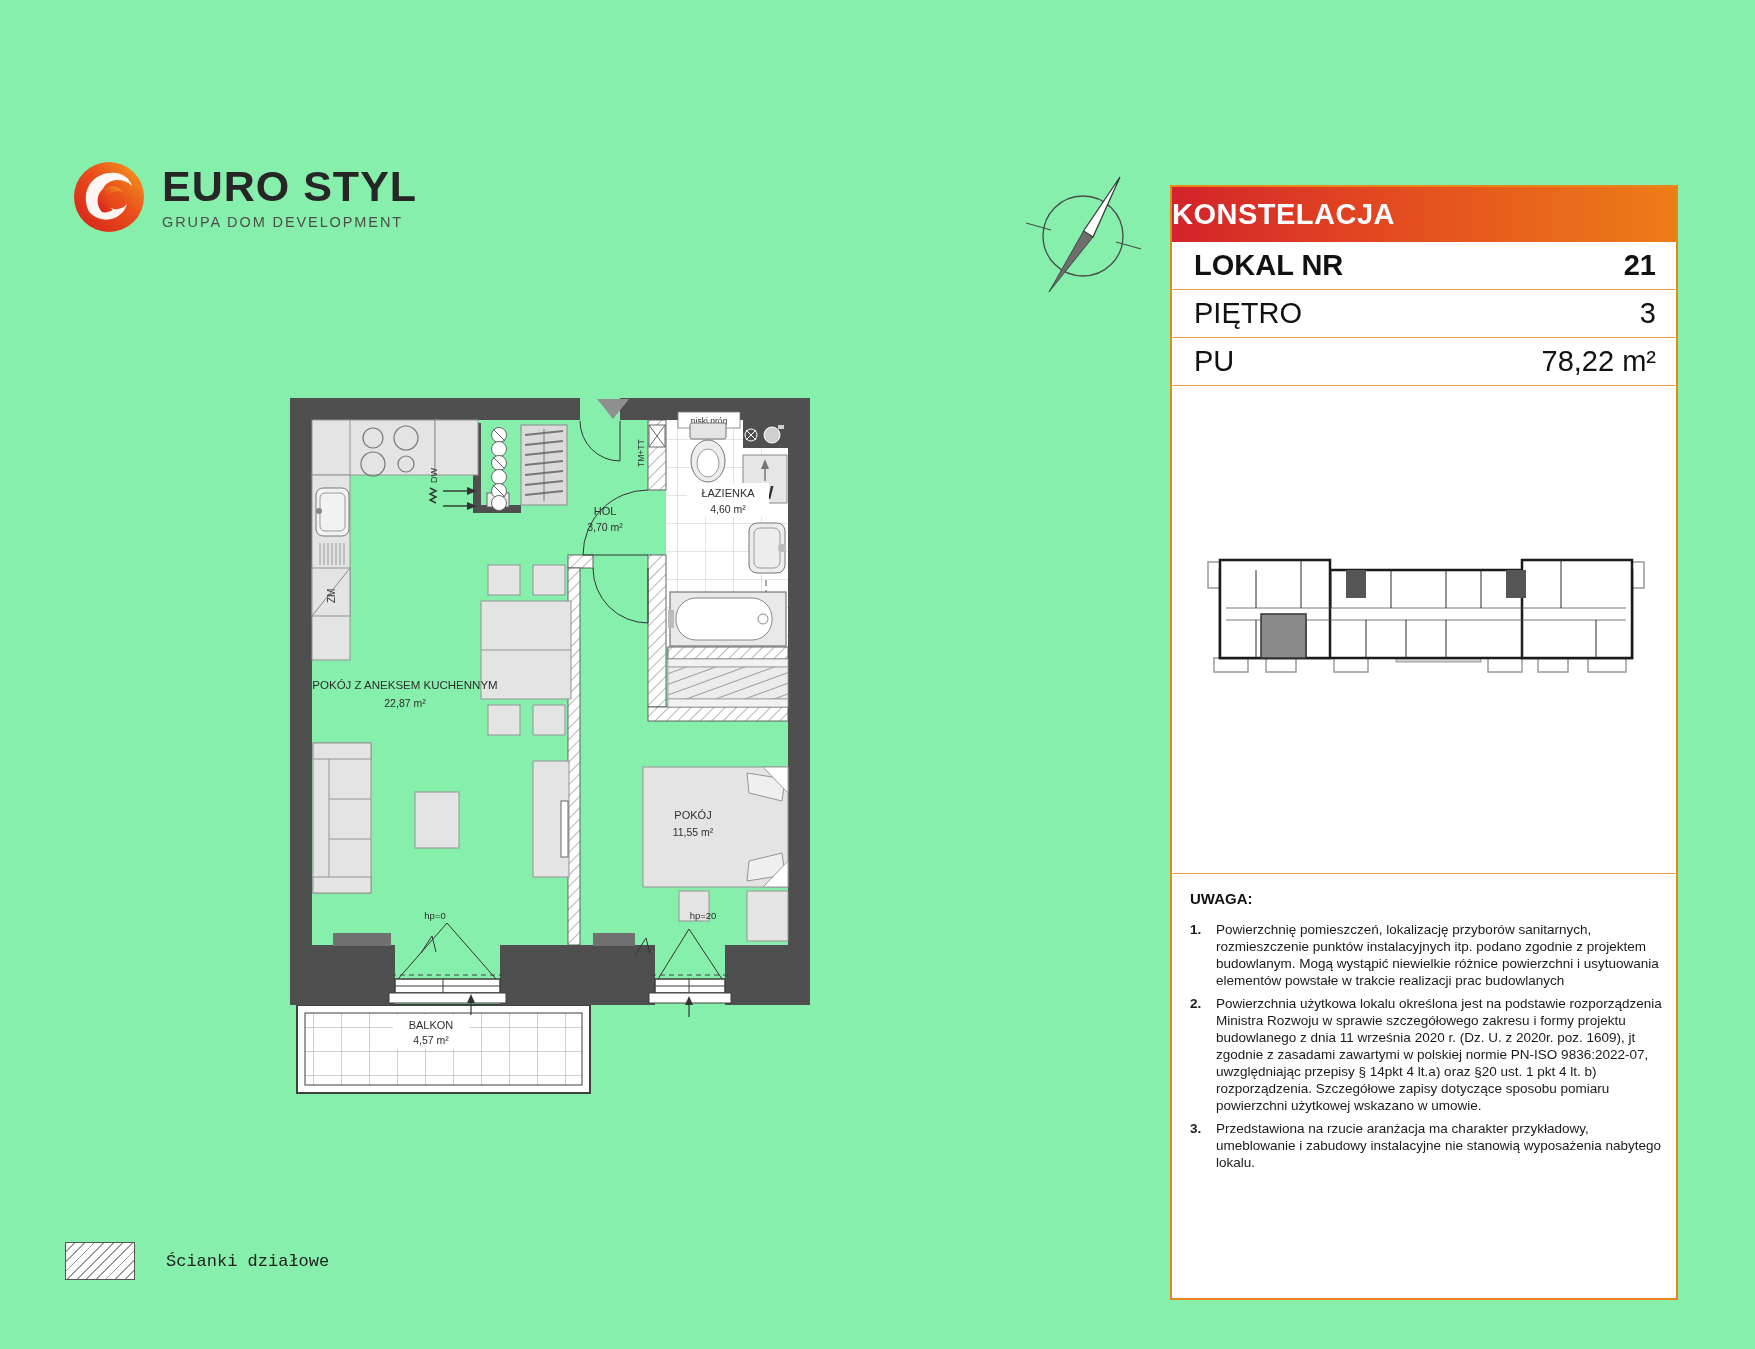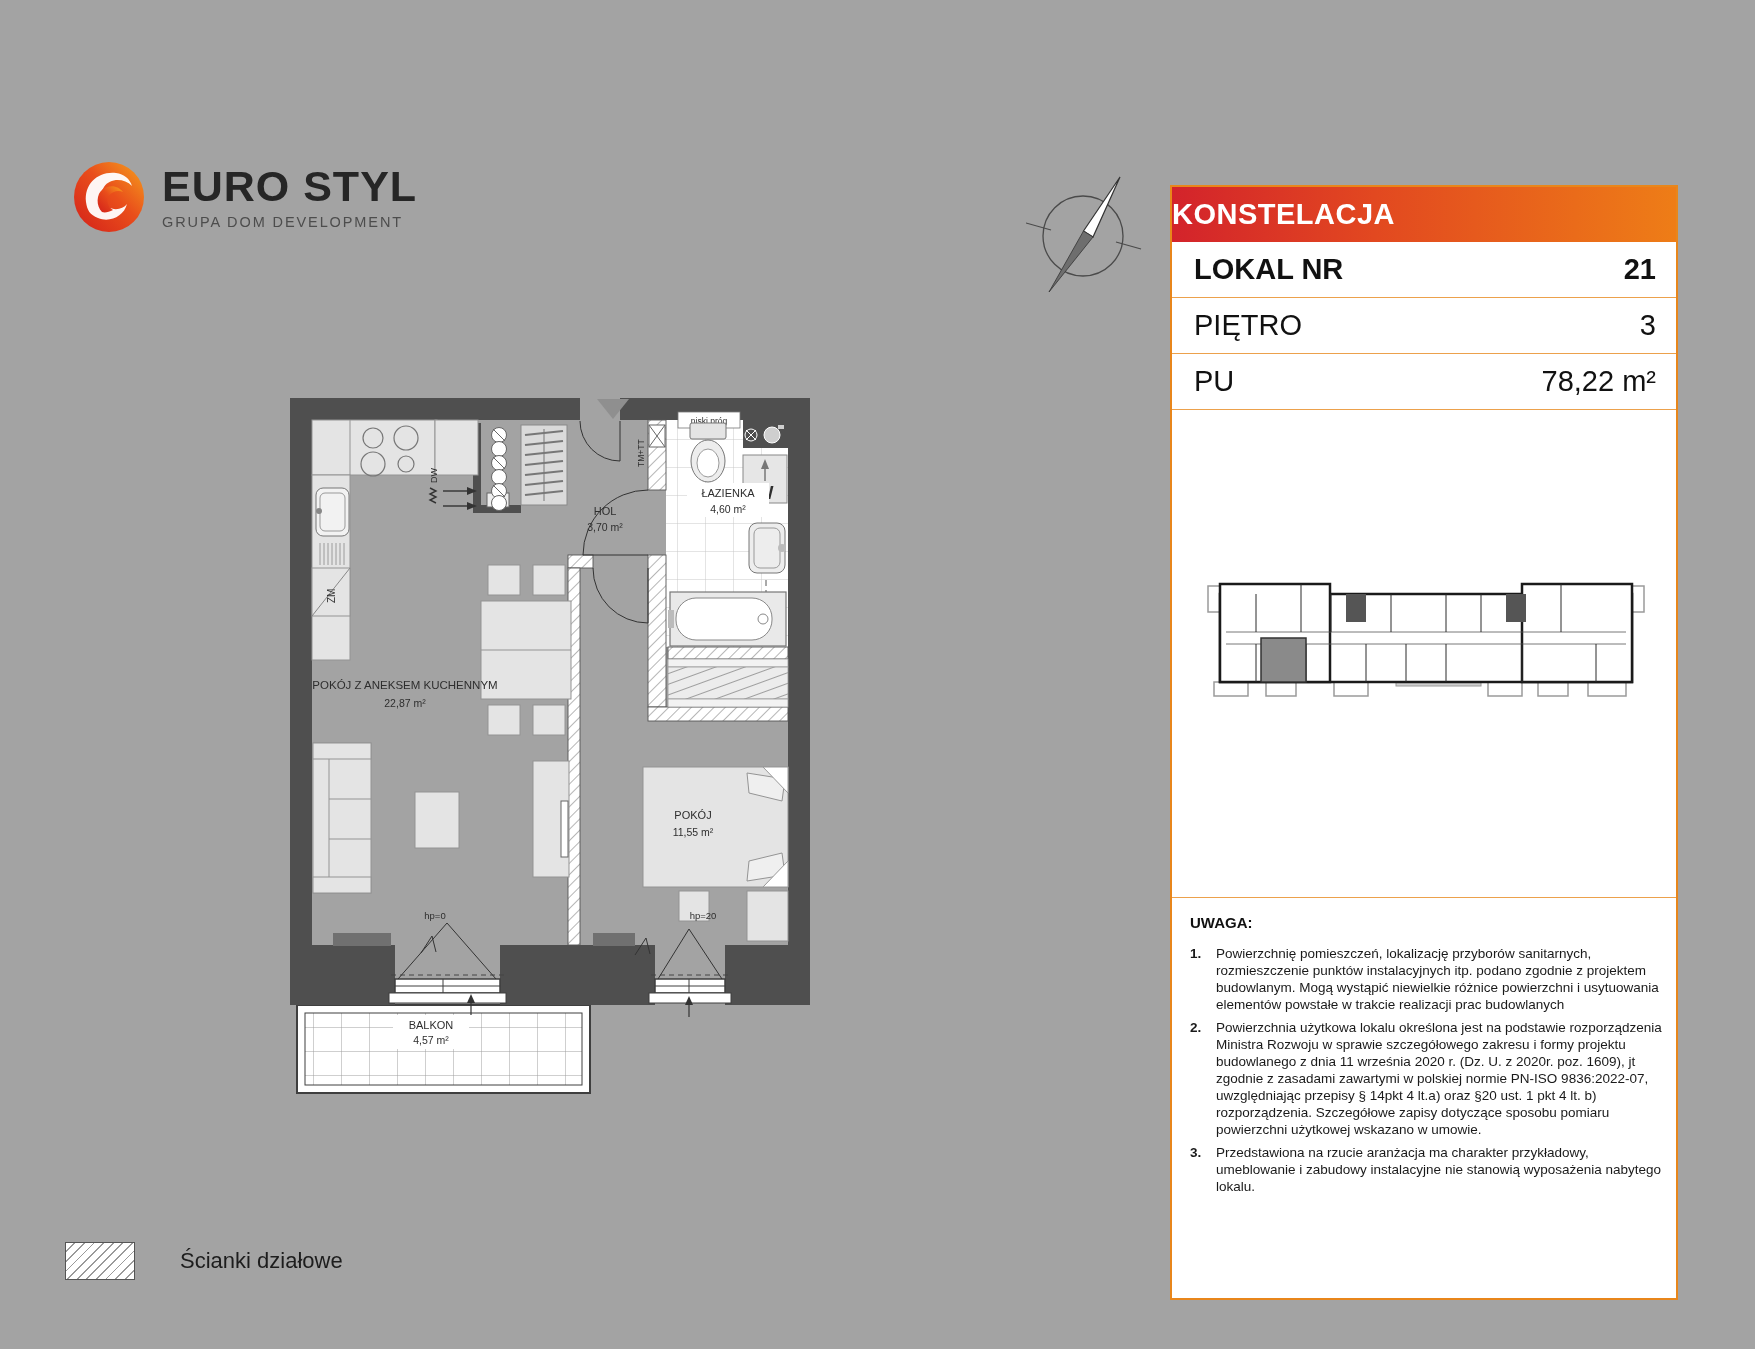--- a/index.html
+++ b/index.html
@@ -1,54 +1,54 @@
 <!DOCTYPE html>
 <html><head>
 <meta charset="utf-8">
 <style>
   html,body { margin:0; padding:0; background:#ffffff; }
   * { box-sizing:border-box; }
-  .page { position:relative; width:1755px; height:1349px; background:#a3a3a3; overflow:hidden;
+  .page { position:relative; width:1755px; height:1349px; background:#86efac; overflow:hidden;
           font-family:"Liberation Sans", sans-serif; }
 
   
   .logo { position:absolute; left:72px; top:160px; display:flex; align-items:center; }
   .logo-mark { width:74px; height:74px; }
   .logo-text { margin-left:16px; }
   .logo-title { font-size:43px; font-weight:bold; color:#262626; letter-spacing:1px; line-height:1; }
   .logo-sub   { font-size:14.5px; color:#4d4d4d; letter-spacing:1.9px; margin-top:6px; }
 
   
   .compass { position:absolute; left:1026px; top:172px; }
 
   
   .panel { position:absolute; left:1170px; top:185px; width:508px; height:1115px;
            border:2px solid #E8861B; background:#fff; }
   .panel-header { height:55px; background:linear-gradient(90deg,#D3232B 0%,#E24820 40%,#EE7D17 100%);
            color:#fff; font-weight:bold; font-size:29px; line-height:55px; letter-spacing:0.5px; }
-  .panel-row { height:56px; display:flex; justify-content:space-between; align-items:center;
+  .panel-row { height:48px; display:flex; justify-content:space-between; align-items:center;
            padding:0 20px 0 22px; border-bottom:1px solid #ECA14C; font-size:29px; color:#111; }
   .panel-row.bold { font-weight:bold; }
   .panel-plan { height:487px; position:relative; }
   .panel-plan svg { position:absolute; left:34px; top:168px; }
   .panel-notes { border-top:1px solid #ECA14C; padding:16px 14px 0 18px; height:345px; }
   .notes-heading { font-size:15px; font-weight:bold; color:#111; margin-bottom:14px; }
   .note-item { display:flex; margin-bottom:6px; }
   .note-num  { width:26px; flex:0 0 26px; font-weight:bold; font-size:13.5px; line-height:17px; color:#1a1a1a; }
   .note-text { flex:1; font-size:13.5px; line-height:17px; color:#1a1a1a; }
 
   
   .plan { position:absolute; left:285px; top:355px; }
   svg text { font-family:"Liberation Sans", sans-serif; fill:#2e2e2e; }
 
   
   .legend { position:absolute; left:65px; top:1242px; display:flex; align-items:center; }
   .legend-swatch { width:70px; height:38px; border:1px solid #555;
       background:repeating-linear-gradient(135deg, #ffffff 0 5.5px, #9a9a9a 5.5px 6.8px); }
-  .legend-label { margin-left:45px; font-size:22px; color:#1d1d1d; }
+  .legend-label { margin-left:31px; font-size:17px; color:#1d1d1d;font-family:Liberation Mono, monospace; }
 </style>
 </head>
 <body>
 
 <div class="page">
 
   <div class="logo">
     <svg class="logo-mark" viewBox="0 0 74 74">
       <defs>
         <linearGradient id="lg" x1="0" y1="1" x2="1" y2="0">

